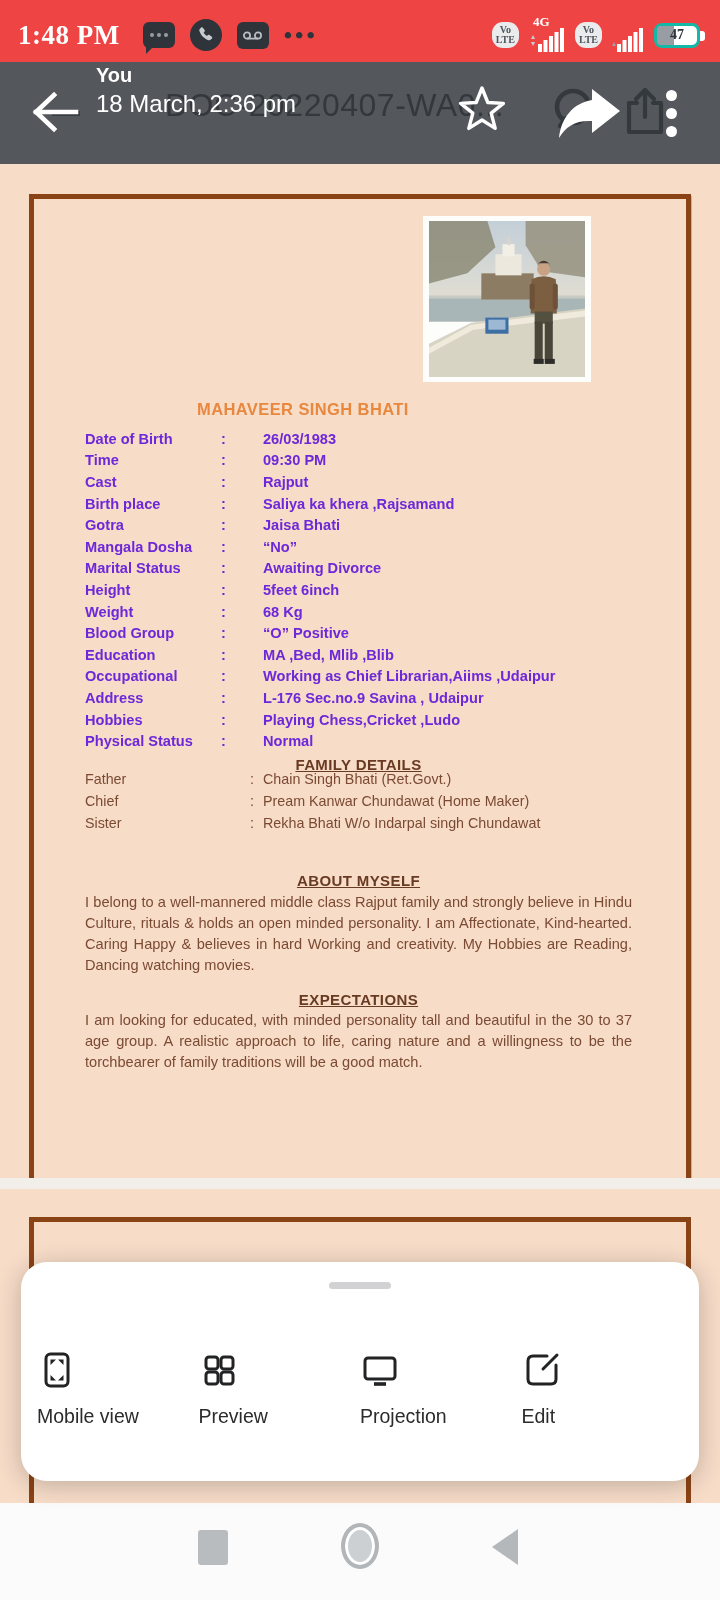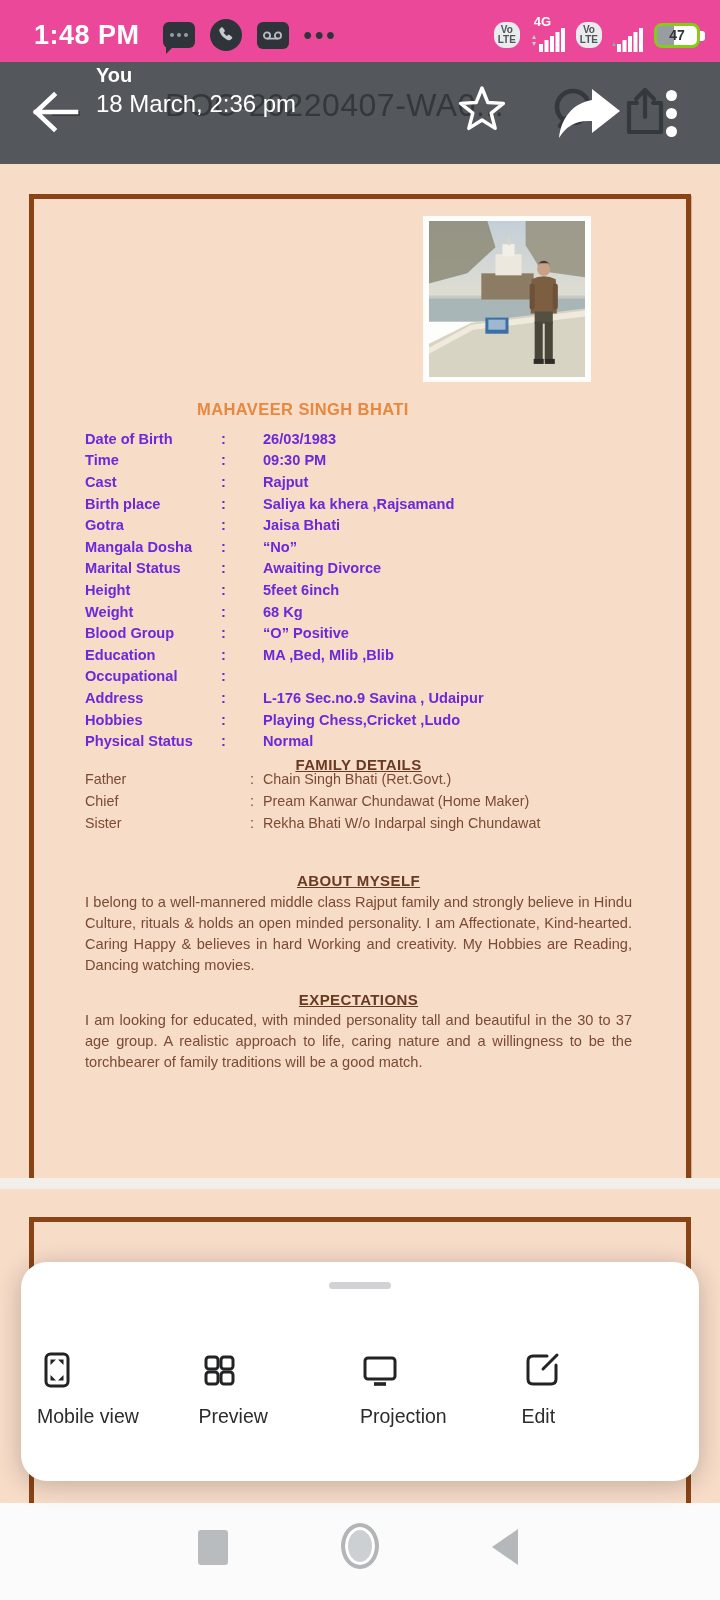--- a/index.html
+++ b/index.html
@@ -5,41 +5,41 @@
   * { margin:0; padding:0; box-sizing:border-box; }
   html,body { width:720px; height:1600px; }
   .screen {
     position:relative; width:720px; height:1600px; overflow:hidden;
     background:#ffffff; font-family:"Liberation Sans", sans-serif;
   }
 
   
   .status-bar {
     position:absolute; top:0; left:0; right:0; height:62px;
-    background:#ec4899; display:flex; align-items:center;
-    padding:12px 20px 4px 34px; gap:15px;
+    background:#ef4444; display:flex; align-items:center;
+    padding:12px 20px 4px 18px; gap:15px;font-family:Liberation Serif, serif;
   }
   .sb-time { color:#fff; font-size:27px; font-weight:bold; letter-spacing:.5px; }
   .notif-icons { display:flex; align-items:center; gap:15px; margin-left:8px; }
   .chat-ic { position:relative; width:32px; height:26px; background:#2f343a; border-radius:6px;
              display:flex; align-items:center; justify-content:center; gap:3px; }
   .chat-ic i { width:4px; height:4px; border-radius:2px; background:#969ca2; }
   .chat-ic::after { content:""; position:absolute; left:3px; bottom:-6px;
              border:6px solid transparent; border-top-color:#2f343a; border-left-color:#2f343a; }
   .phone-ic { width:32px; height:32px; border-radius:50%; background:#2f343a;
              display:flex; align-items:center; justify-content:center; }
   .vm-ic { width:32px; height:27px; background:#2f343a; border-radius:6px;
              display:flex; align-items:center; justify-content:center; }
   .more-notif { color:#2f343a; font-size:24px; font-weight:bold; letter-spacing:3px; line-height:10px; }
   .sb-right { margin-left:auto; display:flex; align-items:center; gap:10px; }
   .volte { background:#e9ebed; border-radius:11px; padding:3px 4px; text-align:center;
            color:#4e555b; font-size:10px; line-height:10px; font-weight:bold; }
   .sig-group { position:relative; display:flex; align-items:flex-end; height:34px; }
   .net-label { position:absolute; top:-4px; left:4px; color:#fff; font-size:13px; font-weight:bold; }
-  .battery { position:relative; width:46px; height:25px; border:3px solid #84cc16; border-radius:8px;
+  .battery { position:relative; width:46px; height:25px; border:3px solid #14b8a6; border-radius:8px;
              background:#fff; display:flex; align-items:center; justify-content:center; overflow:visible; }
   .battery-fill { position:absolute; left:0; top:0; bottom:0; width:42%; background:#979da2; border-radius:4px 0 0 4px; }
   .battery-text { position:relative; color:#2f343a; font-size:14px; font-weight:bold; }
   .battery-nub { position:absolute; right:-8px; top:5px; width:5px; height:10px; background:#fff; border-radius:0 3px 3px 0; }
 
   
   .app-bar { position:absolute; top:62px; left:0; right:0; height:102px; background:#54585c; }
   .ghost-shaft { position:absolute; left:52px; top:49px; width:28px; height:5px; background:#383d41; z-index:1; }
   .back-btn { position:absolute; left:26px; top:20px; width:56px; height:60px; z-index:2; }
   .doc-title { position:absolute; left:165px; top:25px; font-size:32px; color:#33383d;
@@ -321,20 +321,21 @@
           <span class="val">“O” Positive</span>
         </div>
       <div class="drow">
           <span class="lbl">Education</span>
           <span class="sep">:</span>
           <span class="val">MA ,Bed, Mlib ,Blib</span>
         </div>
       <div class="drow">
           <span class="lbl">Occupational</span>
           <span class="sep">:</span>
+          <span class="val">Working as Chief Librarian,Aiims ,Udaipur</span>
         </div>
       <div class="drow">
           <span class="lbl">Address</span>
           <span class="sep">:</span>
           <span class="val">L-176 Sec.no.9 Savina , Udaipur</span>
         </div>
       <div class="drow">
           <span class="lbl">Hobbies</span>
           <span class="sep">:</span>
           <span class="val">Playing Chess,Cricket ,Ludo</span>

